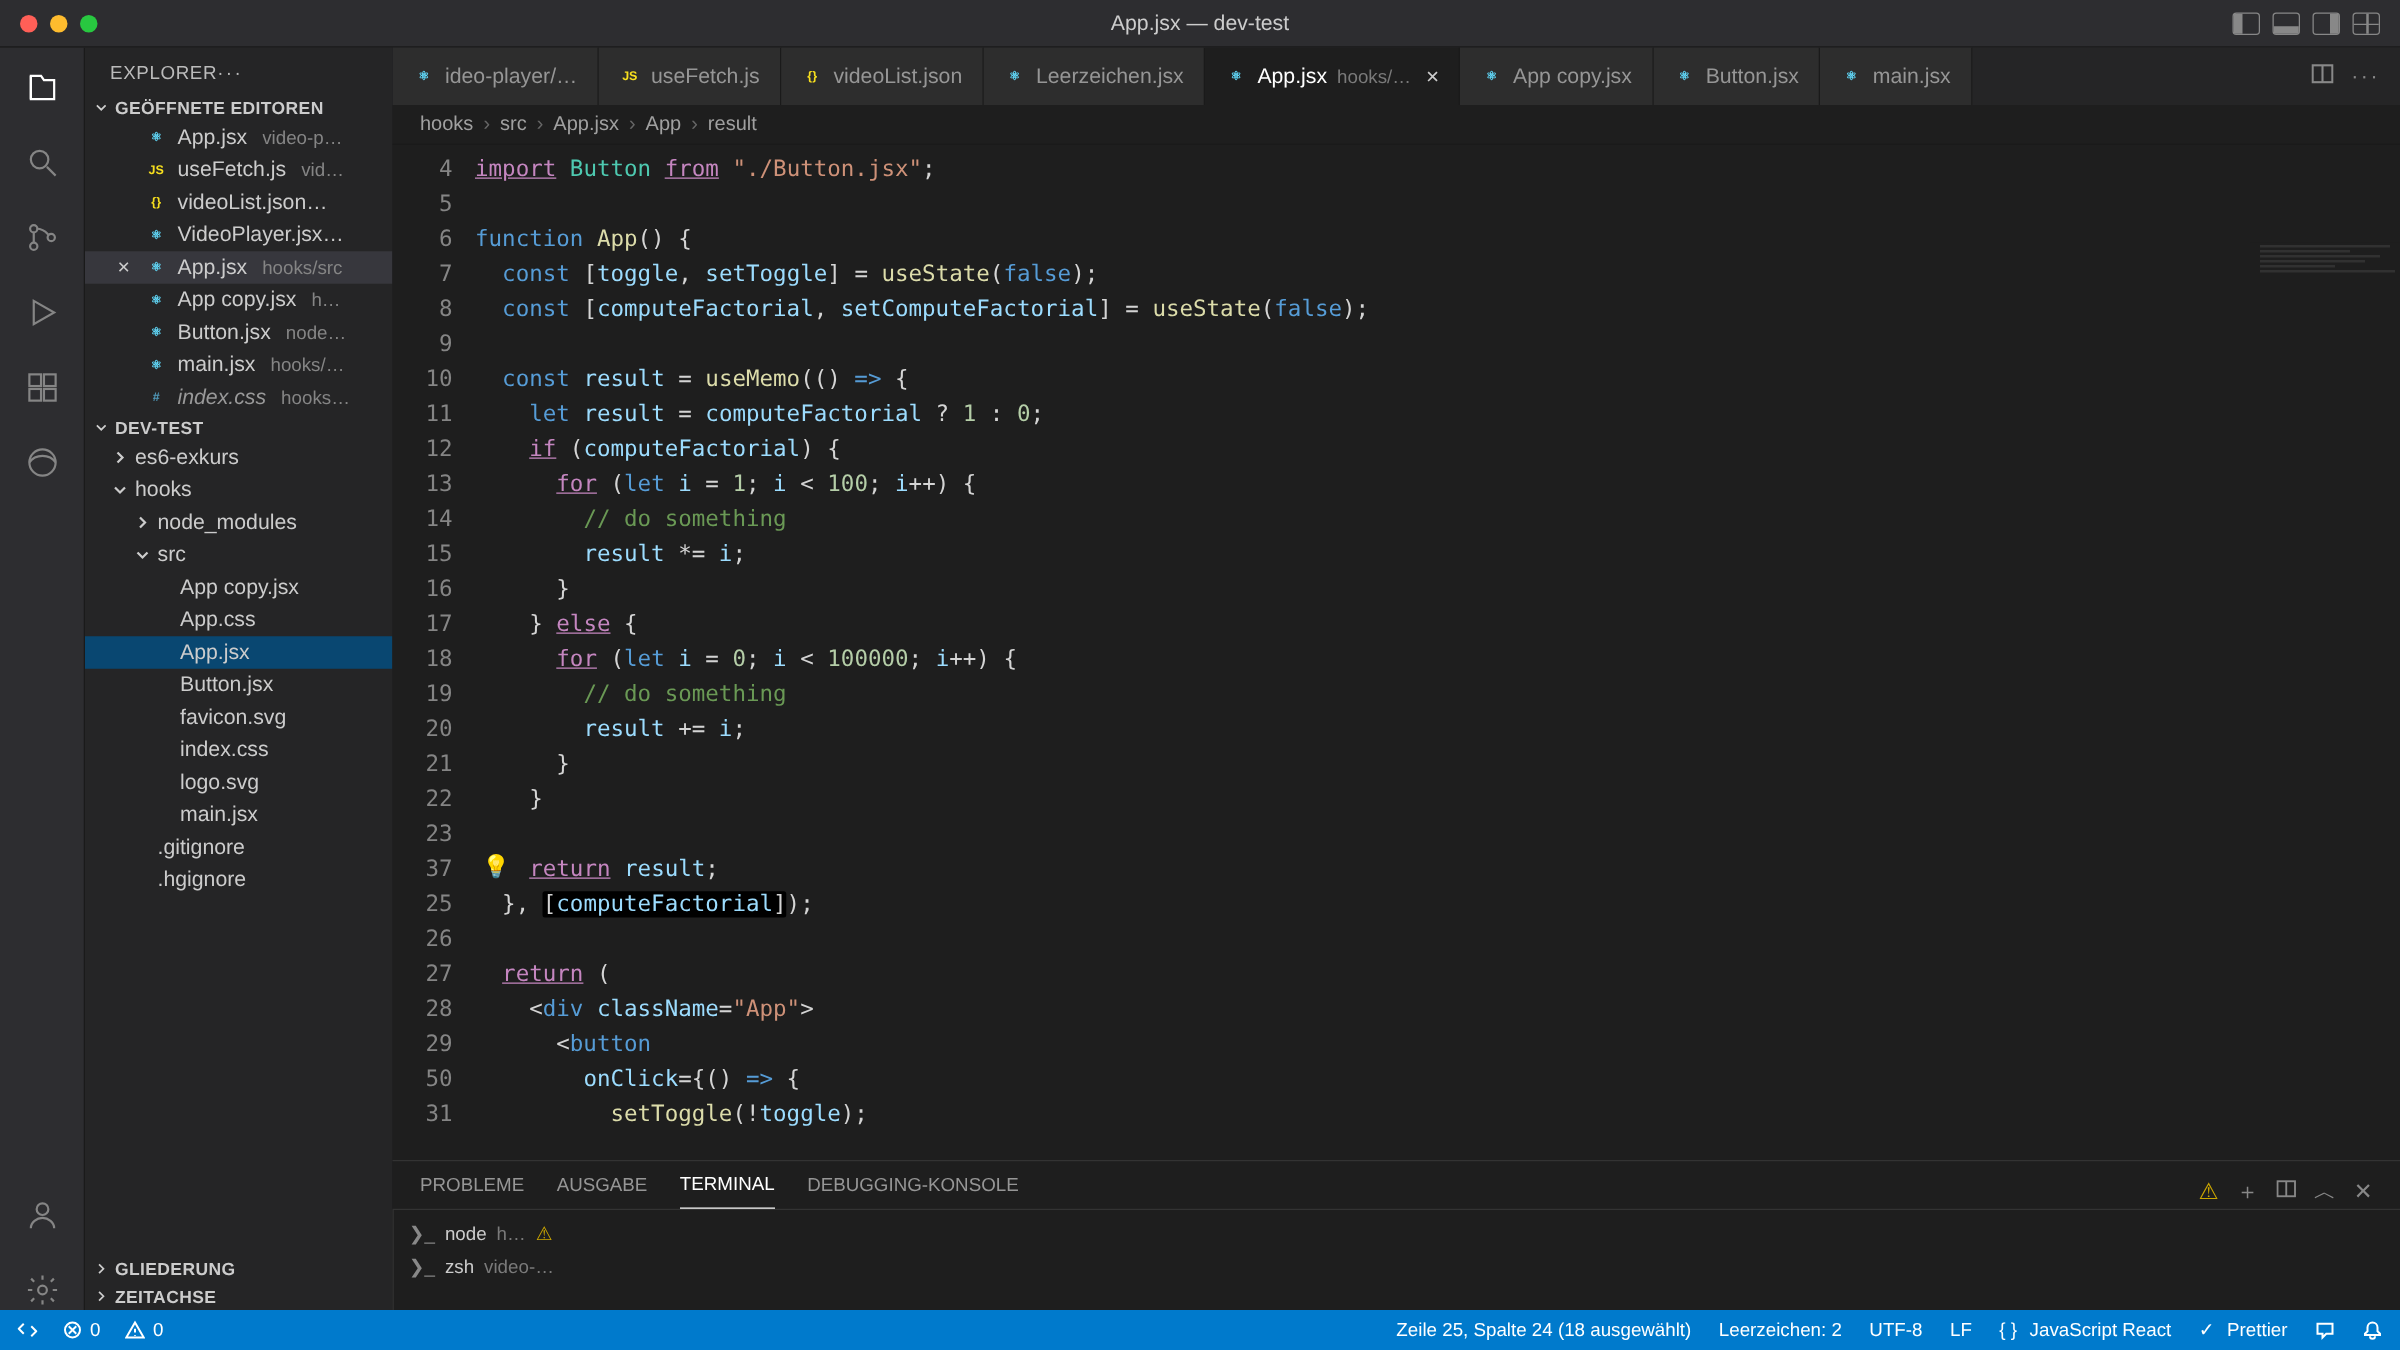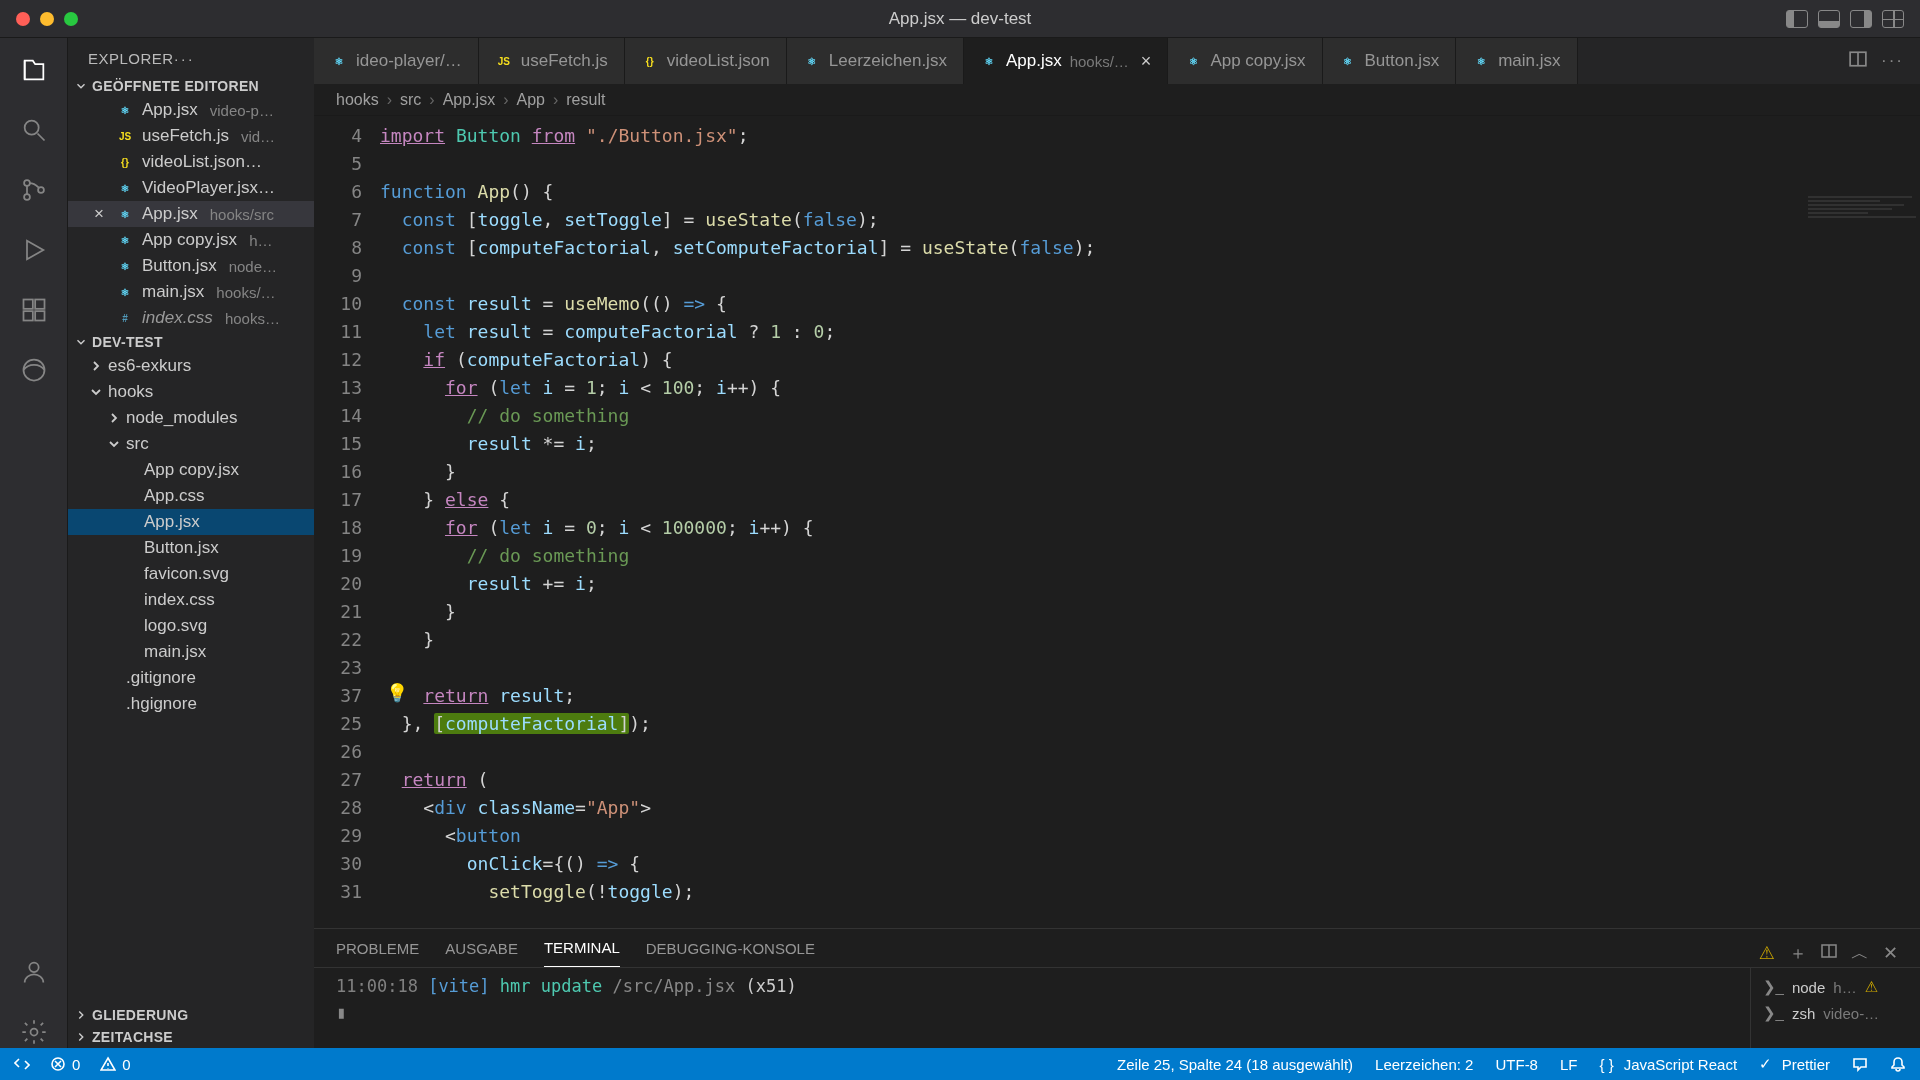--- a/index.html
+++ b/index.html
@@ -76,21 +76,21 @@
 .gutter { width:66px; text-align:right; padding:6px 18px 6px 0; color:#858585; font-family:'SF Mono',Menlo,Consolas,monospace; font-size:18px; line-height:28px; user-select:none; }
 .code { flex:1; padding:6px 0; font-family:'SF Mono',Menlo,Consolas,monospace; font-size:18px; line-height:28px; white-space:pre; color:#d4d4d4; }
 .kw { color:#c586c0;text-decoration:underline; }
 .kw2 { color:#569cd6; }
 .fn { color:#dcdcaa; }
 .type { color:#4ec9b0; }
 .var { color:#9cdcfe; }
 .str { color:#ce9178; }
 .num { color:#b5cea8; }
 .com { color:#6a9955; }
-.sel-box { background:#4d7c0f; border-radius:2px; }
+.sel-box { background:#000000; border-radius:2px; }
 .bulb { position:absolute; left:330px; top:calc(6px + 28px*19); color:#ffcc00; font-size:18px; }
 .minimap { position:absolute; right:0; top:78px; width:120px; bottom:0; background:#1e1e1e; opacity:0.5; }
 .minimap .mm-line { height:2px; background:#444; margin:2px 8px; }
 .panel { height:120px; border-top:1px solid #333; background:#1e1e1e; display:flex; flex-direction:column; }
 .panel-tabs { display:flex; gap:26px; padding:10px 22px 0; font-size:15px; color:#969696; align-items:center; border-bottom:1px solid #333; }
 .panel-tab { padding-bottom:10px; cursor:pointer; }
 .panel-tab.active { color:#fff; border-bottom:1.5px solid #fff; }
 .panel-tabs .right { margin-left:auto; display:flex; gap:14px; color:#888; font-size:18px; align-items:center; }
 .panel-body { flex:1; display:flex; }
 .terminal { flex:1; padding:8px 22px; font-family:'SF Mono',Menlo,Consolas,monospace; font-size:17px; color:#ccc; }
@@ -411,21 +411,21 @@
           <div>20</div>
           <div>21</div>
           <div>22</div>
           <div>23</div>
           <div>37</div>
           <div>25</div>
           <div>26</div>
           <div>27</div>
           <div>28</div>
           <div>29</div>
-          <div>30</div>
+          <div>50</div>
           <div>31</div>
         </div>
       <div class="code" id="code"><div><span class="kw">import</span> <span class="type">Button</span> <span class="kw">from</span> <span class="str">"./Button.jsx"</span>;</div><div>&nbsp;</div><div><span class="kw2">function</span> <span class="fn">App</span>() {</div><div>  <span class="kw2">const</span> [<span class="var">toggle</span>, <span class="var">setToggle</span>] = <span class="fn">useState</span>(<span class="kw2">false</span>);</div><div>  <span class="kw2">const</span> [<span class="var">computeFactorial</span>, <span class="var">setComputeFactorial</span>] = <span class="fn">useState</span>(<span class="kw2">false</span>);</div><div>&nbsp;</div><div>  <span class="kw2">const</span> <span class="var">result</span> = <span class="fn">useMemo</span>(() <span class="kw2">=&gt;</span> {</div><div>    <span class="kw2">let</span> <span class="var">result</span> = <span class="var">computeFactorial</span> ? <span class="num">1</span> : <span class="num">0</span>;</div><div>    <span class="kw">if</span> (<span class="var">computeFactorial</span>) {</div><div>      <span class="kw">for</span> (<span class="kw2">let</span> <span class="var">i</span> = <span class="num">1</span>; <span class="var">i</span> &lt; <span class="num">100</span>; <span class="var">i</span>++) {</div><div>        <span class="com">// do something</span></div><div>        <span class="var">result</span> *= <span class="var">i</span>;</div><div>      }</div><div>    } <span class="kw">else</span> {</div><div>      <span class="kw">for</span> (<span class="kw2">let</span> <span class="var">i</span> = <span class="num">0</span>; <span class="var">i</span> &lt; <span class="num">100000</span>; <span class="var">i</span>++) {</div><div>        <span class="com">// do something</span></div><div>        <span class="var">result</span> += <span class="var">i</span>;</div><div>      }</div><div>    }</div><div>&nbsp;</div><div>    <span class="kw">return</span> <span class="var">result</span>;</div><div>  }, <span class="sel-box">[<span class="var">computeFactorial</span>]</span>);</div><div>&nbsp;</div><div>  <span class="kw">return</span> (</div><div>    &lt;<span class="kw2">div</span> <span class="var">className</span>=<span class="str">"App"</span>&gt;</div><div>      &lt;<span class="kw2">button</span></div><div>        <span class="var">onClick</span>={() <span class="kw2">=&gt;</span> {</div><div>          <span class="fn">setToggle</span>(!<span class="var">toggle</span>);</div></div>
       <span class="bulb" style="left:72px; top:calc(6px + 28px*20);">💡</span>
       <div class="minimap">
         <div class="mm-line"></div>
           <div class="mm-line" style="width:60%"></div>
           <div class="mm-line" style="width:80%"></div>
         <div class="mm-line" style="width:70%"></div>
           <div class="mm-line" style="width:50%"></div>
@@ -444,28 +444,20 @@
           <span>＋</span>
           <span><svg style="width:16px;height:16px;stroke:#888;fill:none;stroke-width:1.5" viewBox="0 0 16 16">
                 <rect x="1" y="2" width="14" height="12"></rect>
                 <path d="M8 2v12"></path>
               </svg></span>
           <span>︿</span>
           <span>✕</span>
         </div>
       </div>
       <div class="panel-body">
-        <div class="terminal">
-          <span class="time">11:00:18</span>
-          <span class="vite">[vite]</span>
-          <span class="up">hmr update</span>
-          <span style="color:#888">/src/App.jsx</span>
-          <span>(x51)</span>
-          <div style="margin-top:6px;color:#888">▮</div>
-        </div>
         <div class="side-terms" id="side-terms">
             <div class="trow">
               <span style="color:#888">❯_</span>
               <span>node</span>
               <span class="term-path">h…</span>
               <span class="warn">⚠</span>
             </div>
             <div class="trow">
               <span style="color:#888">❯_</span>
               <span>zsh</span>

